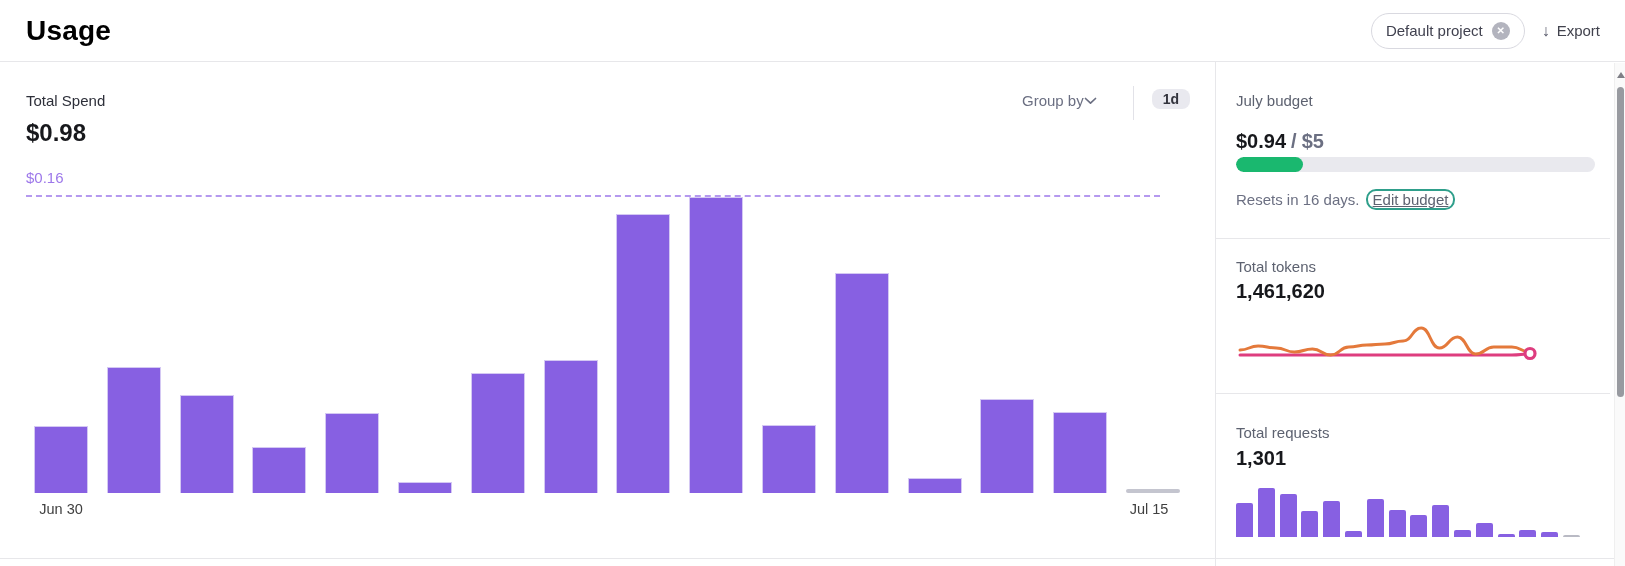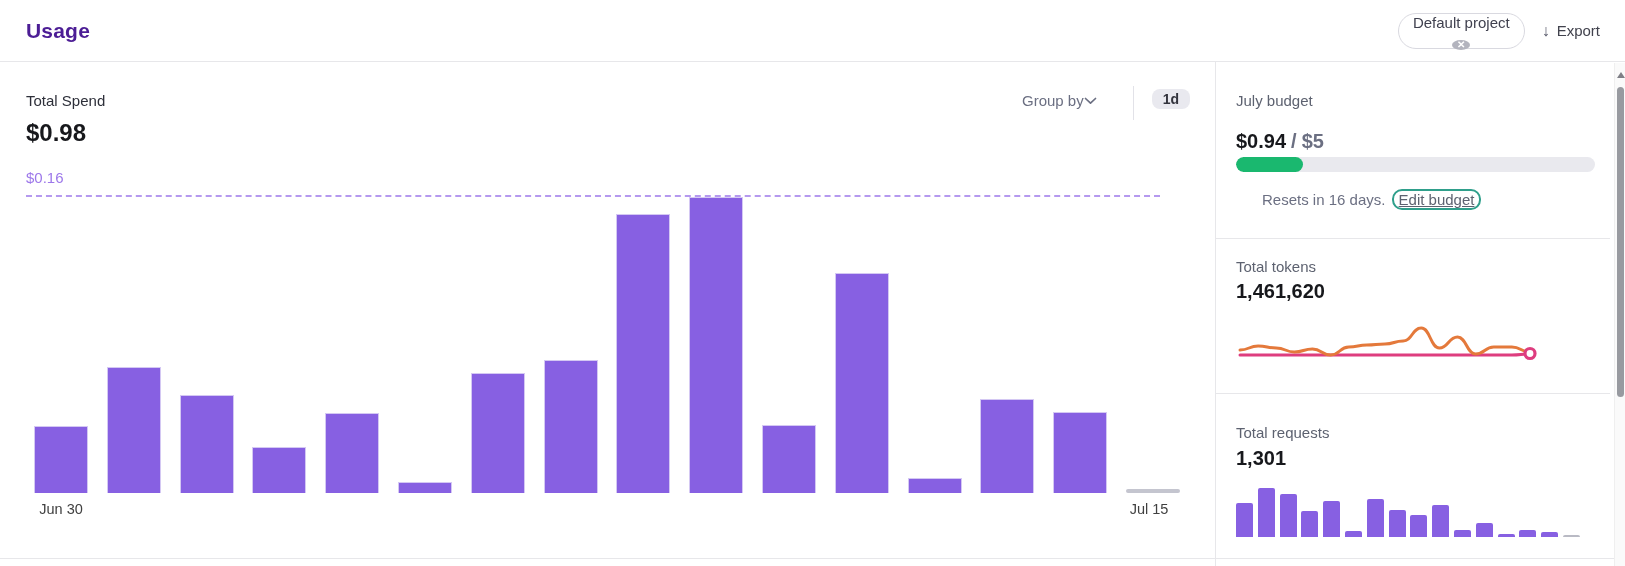--- a/index.html
+++ b/index.html
@@ -3,24 +3,24 @@
 <meta charset="utf-8">
 <style>
   * { margin:0; padding:0; box-sizing:border-box; }
   html,body { width:1625px; height:566px; overflow:hidden; background:#fff;
     font-family:"Liberation Sans", sans-serif; color:#17181c; position:relative; }
 
   
   .top-strip { position:absolute; left:0; top:0; width:540px; height:3px; background:#d9d9d9; }
   header { position:absolute; left:0; top:0; width:1625px; height:62px;
     display:flex; align-items:center; padding:0 25px 0 26px; border-bottom:1px solid var(--divider); background:#fff; }
-  .page-title { font-size:21px; font-weight:700; color:#4c1d95; letter-spacing:.2px; }
+  .page-title { font-size:28px; font-weight:700; color:#000000; letter-spacing:.2px; }
   .header-right { margin-left:auto; display:flex; align-items:center; gap:13px; }
   .pill { display:flex; align-items:center; gap:9px; height:36px; padding:0 14px;
-    border:1px solid #d9d9e0; border-radius:18px; font-size:15px; color:#40414f; background:#fff; cursor:pointer;flex-direction:column; }
+    border:1px solid #d9d9e0; border-radius:18px; font-size:15px; color:#40414f; background:#fff; cursor:pointer; }
   .x-circle { width:18px; height:18px; border-radius:50%; background:#b3b4be; color:#fff;
     font-size:10px; font-weight:700; display:flex; align-items:center; justify-content:center; line-height:1; }
   .chev-updown svg, .cal svg { display:block; }
   .export-btn { display:flex; align-items:center; gap:7px; background:none; border:none;
     font-family:inherit; font-size:15px; font-weight:500; color:#41424d; cursor:pointer; margin-left:4px; }
   .dl-arrow { font-size:16px; color:#565869; }
 
   
   .spend-label { position:absolute; left:26px; top:92px; font-size:15px; font-weight:500; color:#2d2f39; }
   .spend-value { position:absolute; left:26px; top:119px; font-size:24px; font-weight:700; color:#17181c; }
@@ -48,21 +48,21 @@
   
   .side-title { position:absolute; left:1236px; font-size:15px; color:#5d6270; }
   .side-value { position:absolute; left:1236px; font-size:20px; font-weight:700; color:#17181c; }
   .budget-title { top:92px; }
   .budget-value { top:130px; }
   .budget-sep, .budget-limit { color:#6b6f82; }
   .budget-sep { margin:0 5px; }
   .progress-track { position:absolute; left:1236px; top:157px; width:359px; height:15px;
     border-radius:8px; background:var(--track); overflow:hidden; }
   .progress-fill { height:100%; background:var(--green); border-radius:8px; }
-  .resets-line { position:absolute; left:1236px; top:189px; font-size:15px; color:#6b6f82; white-space:nowrap;margin-left:26px; }
+  .resets-line { position:absolute; left:1236px; top:189px; font-size:15px; color:#6b6f82; white-space:nowrap; }
   .edit-budget { display:inline-block; color:#5d6270; text-decoration:underline; cursor:pointer;
     border:2px solid var(--teal); border-radius:10px; padding:0 5px; margin-left:2px; }
   .side-div1 { position:absolute; left:1215px; top:238px; width:395px; height:1px; background:var(--divider); }
   .side-div2 { position:absolute; left:1215px; top:393px; width:395px; height:1px; background:var(--divider); }
   .tokens-title { top:258px; }
   .tokens-value { top:280px; }
   .spark-wrap { position:absolute; left:1238px; top:324px; width:302px; height:52px; }
   .req-title { top:424px; }
   .req-value { top:447px; }
   .req-bars { position:absolute; left:1236px; top:488px; width:344px; height:49px;

